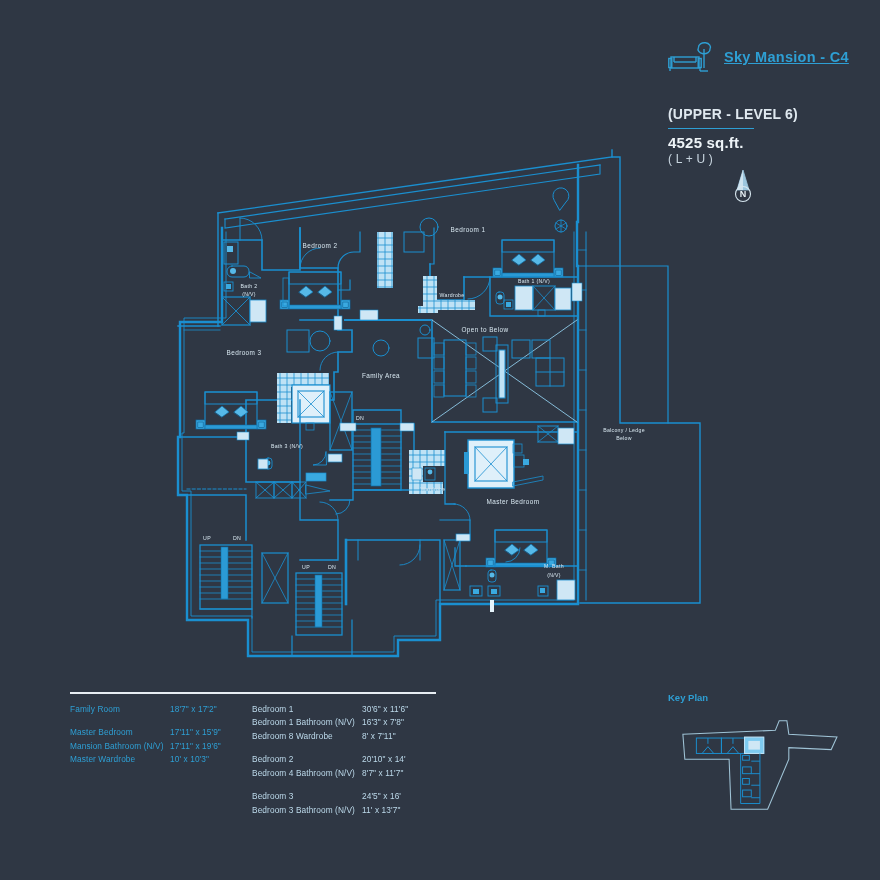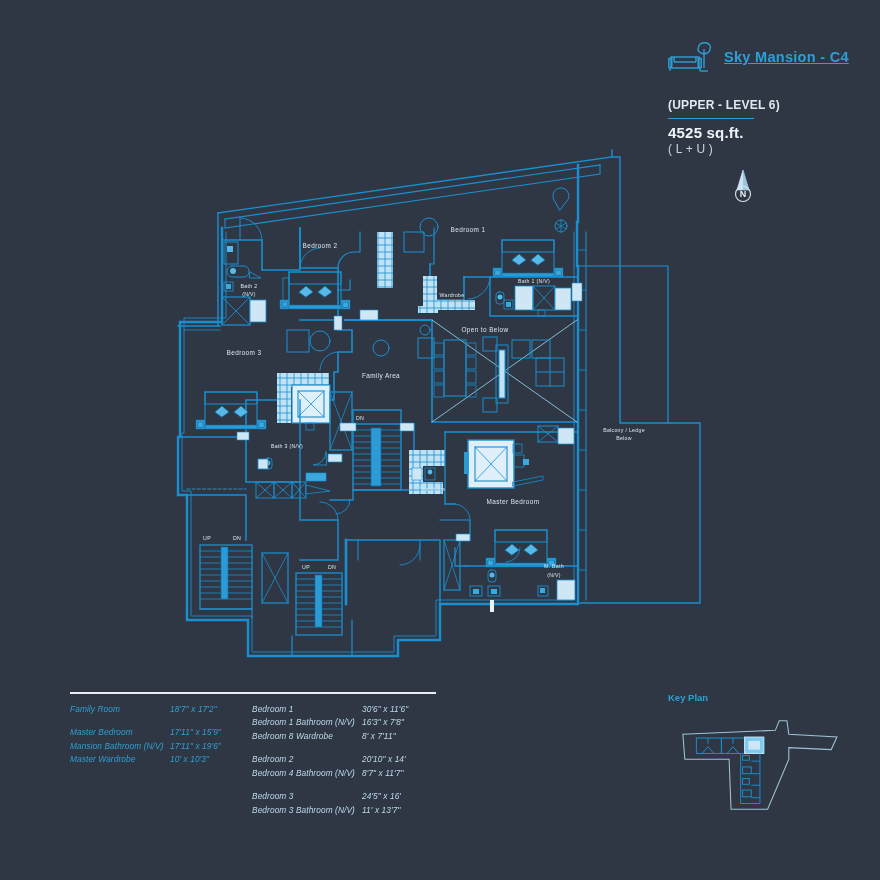--- a/index.html
+++ b/index.html
@@ -32,23 +32,23 @@
   #project-title {
     color: #2e9fd4;
     font-size: 14.5px;
     font-weight: bold;
     letter-spacing: 0.3px;
     white-space: nowrap;
     text-decoration: underline;
   }
   #level-line {
     color: #dfe8ef;
-    font-size: 12px;
+    font-size: 14px;
     font-weight: bold;
-    margin-top: 20px;
+    margin-top: 28px;
     letter-spacing: 0.2px;
   }
   #rule {
     width: 86px; height: 1px;
     background: #2e9fd4;
     margin: 6px 0 5px 0;
   }
   #area-value {
     color: #eef4f8;
     font-size: 15px;
@@ -72,21 +72,21 @@
   #legend {
     position: absolute;
     left: 70px; top: 692px;
     width: 366px;
   }
   #legend-rule { width: 366px; height: 1.5px; background: #e8eef3; }
   .legend-cols { display: flex; margin-top: 9px; }
   .legend-col { }
   .legend-col.left { width: 182px; }
   .legend-col.right { width: 184px; }
-  .legend-group { margin-bottom: 11px; font-style: italic; }
+  .legend-group { margin-bottom: 11px; }
   .legend-row { display: flex; line-height: 12.5px; margin-bottom: 1px; }
   .legend-name { font-size: 8.3px; letter-spacing: 0.1px; }
   .legend-dim { font-size: 8.3px; letter-spacing: 0.1px; }
   .left .legend-name { width: 100px; color: #2e9fd4; }
   .left .legend-dim { color: #2e9fd4; }
   .right .legend-name { width: 110px; color: #bcd9ea; }
   .right .legend-dim { color: #bcd9ea; }
 
   
   #keyplan { position: absolute; left: 668px; top: 692px; width: 180px; height: 118px; }

